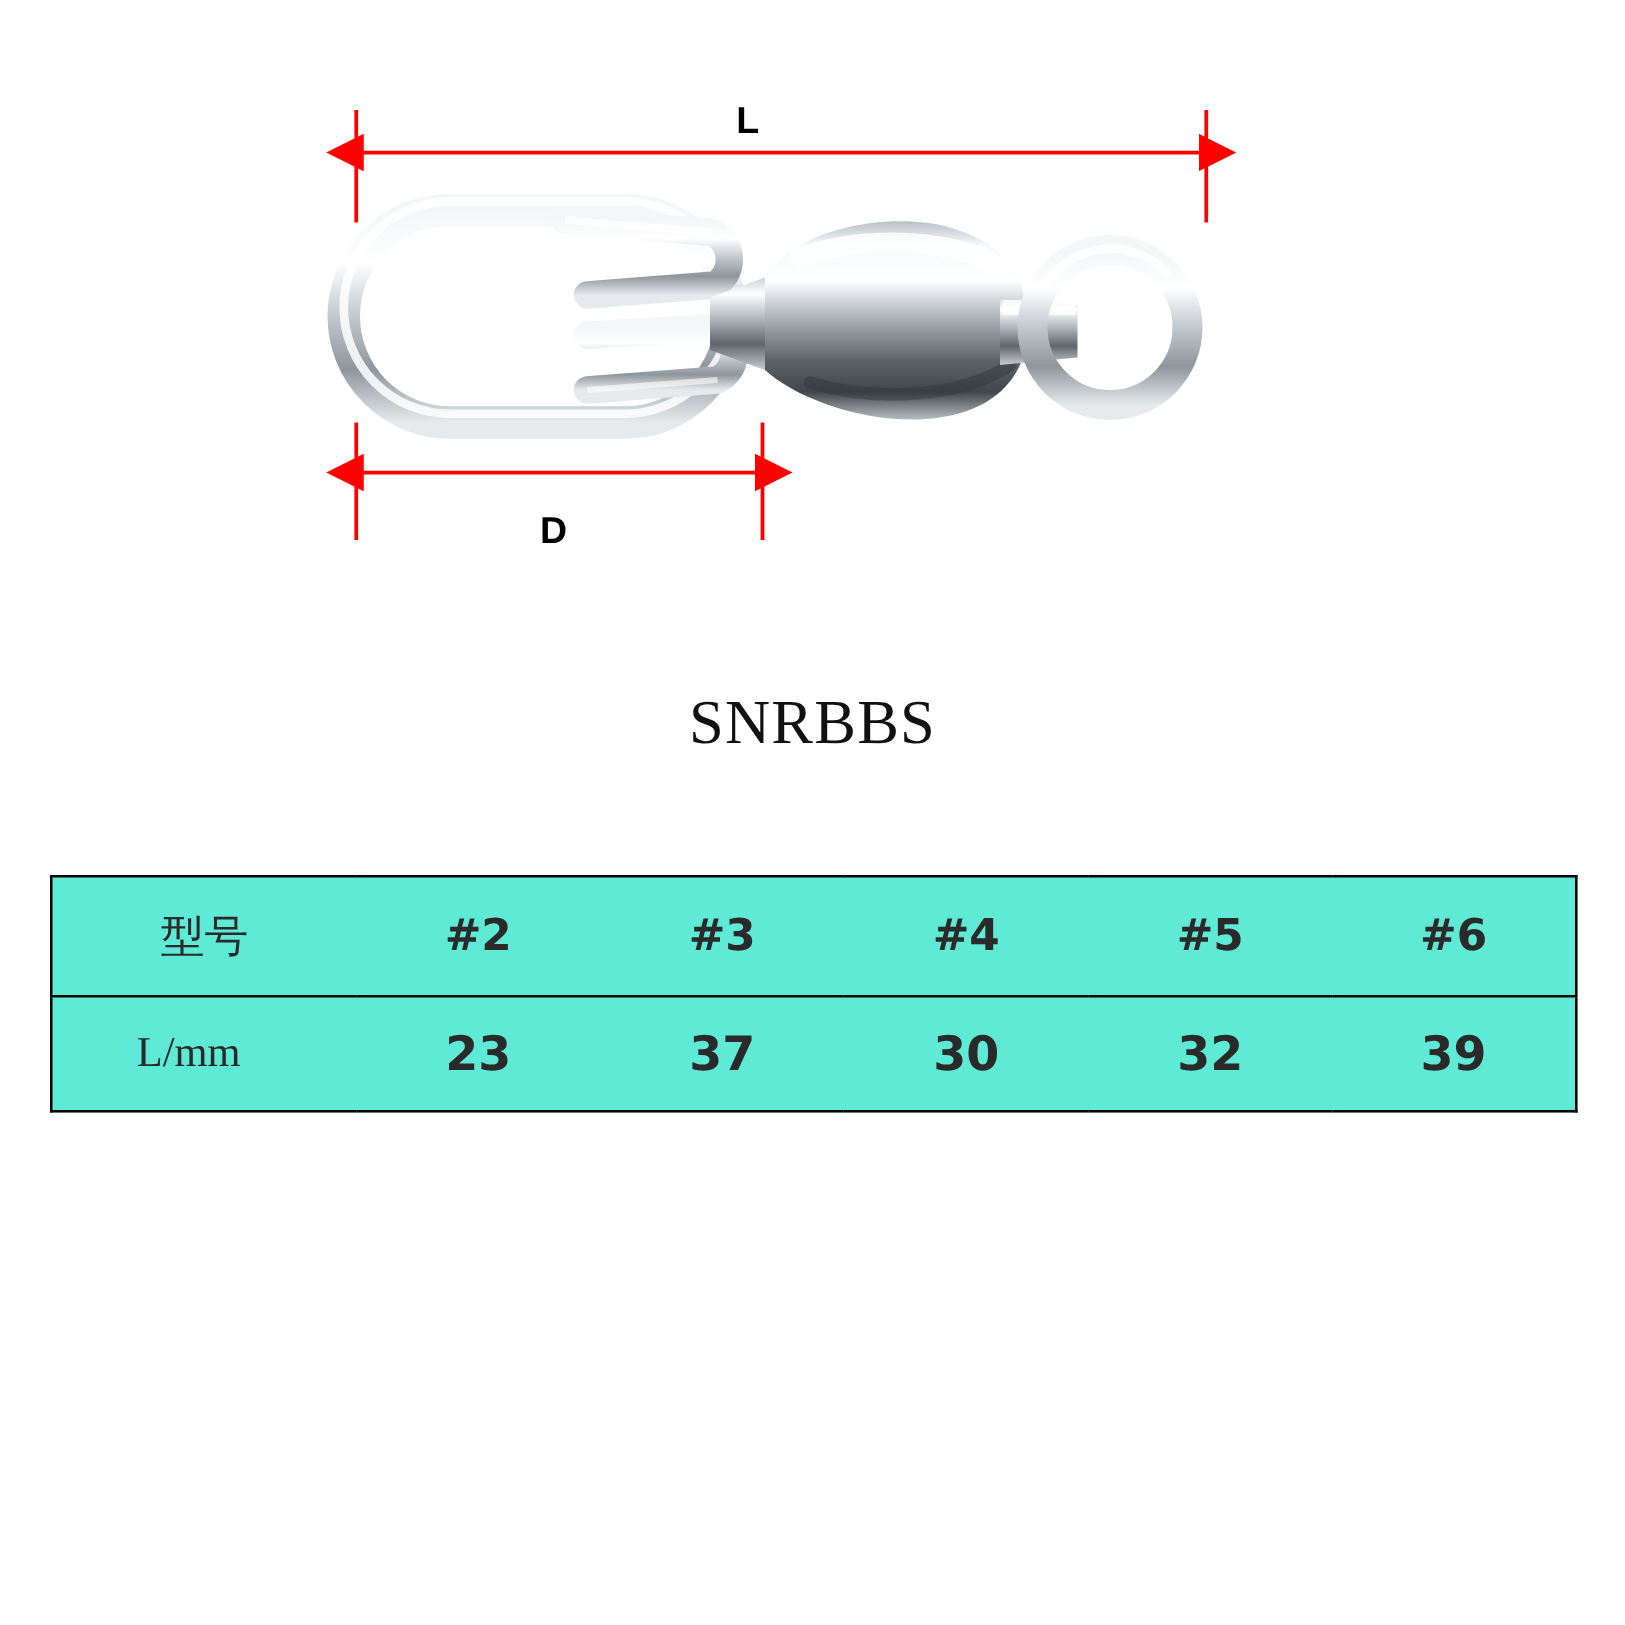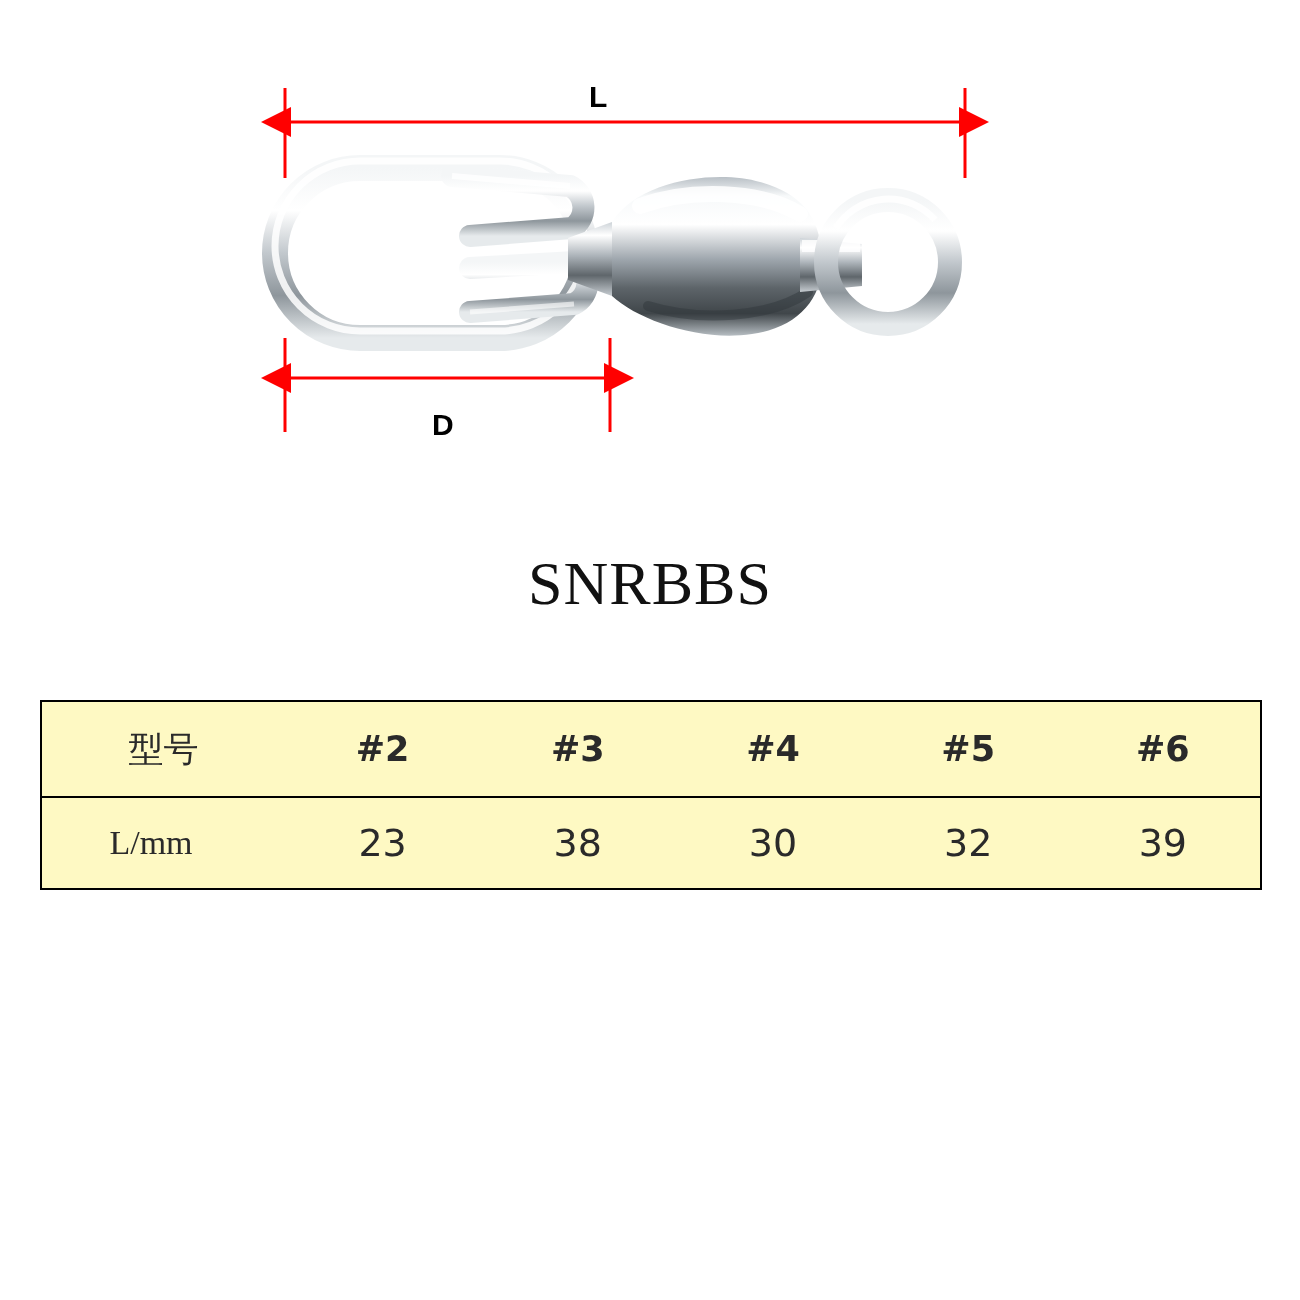--- a/index.html
+++ b/index.html
@@ -39,37 +39,37 @@
   #label-D { left: 432px; top: 408px; }
 
   
   #product-name {
     position: absolute;
     left: 0;
     top: 548px;
     width: 1300px;
     text-align: center;
     font-family: "Liberation Serif", serif;
-    font-size: 62px;
+    font-size: 50px;
     color: #111111;
     letter-spacing: 1px;
   }
 
   
   #spec-table-wrap {
     position: absolute;
     left: 40px;
     top: 700px;
     width: 1222px;
   }
   table.spec {
     border-collapse: collapse;
     width: 100%;
     table-layout: fixed;
-    background: #fef9c3;
+    background: #5eead4;
   }
   table.spec th, table.spec td {
     text-align: center;
     vertical-align: middle;
     color: #2a2a2a;
   }
   table.spec, table.spec th, table.spec td {
     border: 0;
   }
   table.spec {
@@ -85,21 +85,21 @@
     font-family: "DejaVu Sans", sans-serif;
   }
   table.spec thead th.rowhead {
     font-family: "DejaVu Sans", sans-serif;
     font-weight: normal;
     font-size: 35px;
   }
   table.spec tbody td {
     height: 88px;
     font-size: 38px;
-    font-weight: normal;
+    font-weight: bold;
     font-family: "DejaVu Sans", sans-serif;
   }
   table.spec tbody td.rowhead {
     font-weight: normal;
     font-size: 34px;
     font-family: "Liberation Serif", serif;
     padding-right: 26px;
   }
   col.c0 { width: 20%; }
   col.cx { width: 16%; }
@@ -209,20 +209,20 @@
         <th>#3</th>
         <th>#4</th>
         <th>#5</th>
         <th>#6</th>
       </tr>
     </thead>
     <tbody>
       <tr>
         <td class="rowhead">L/mm</td>
         <td>23</td>
-        <td>38</td>
+        <td>37</td>
         <td>30</td>
         <td>32</td>
         <td>39</td>
       </tr>
     </tbody>
   </table>
 </div>
 
 </body></html>

